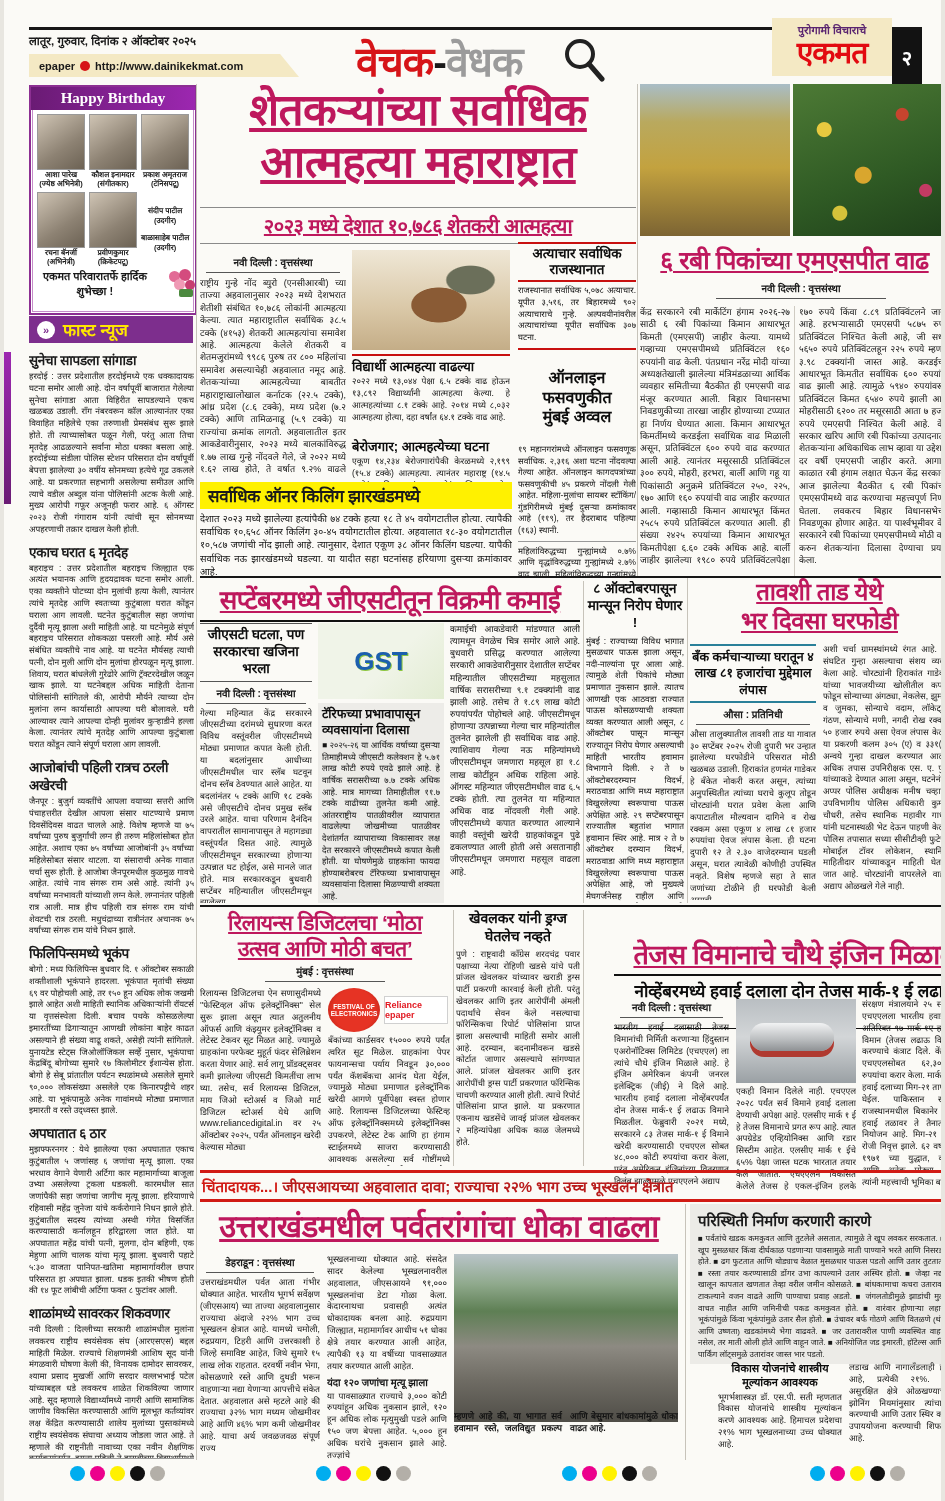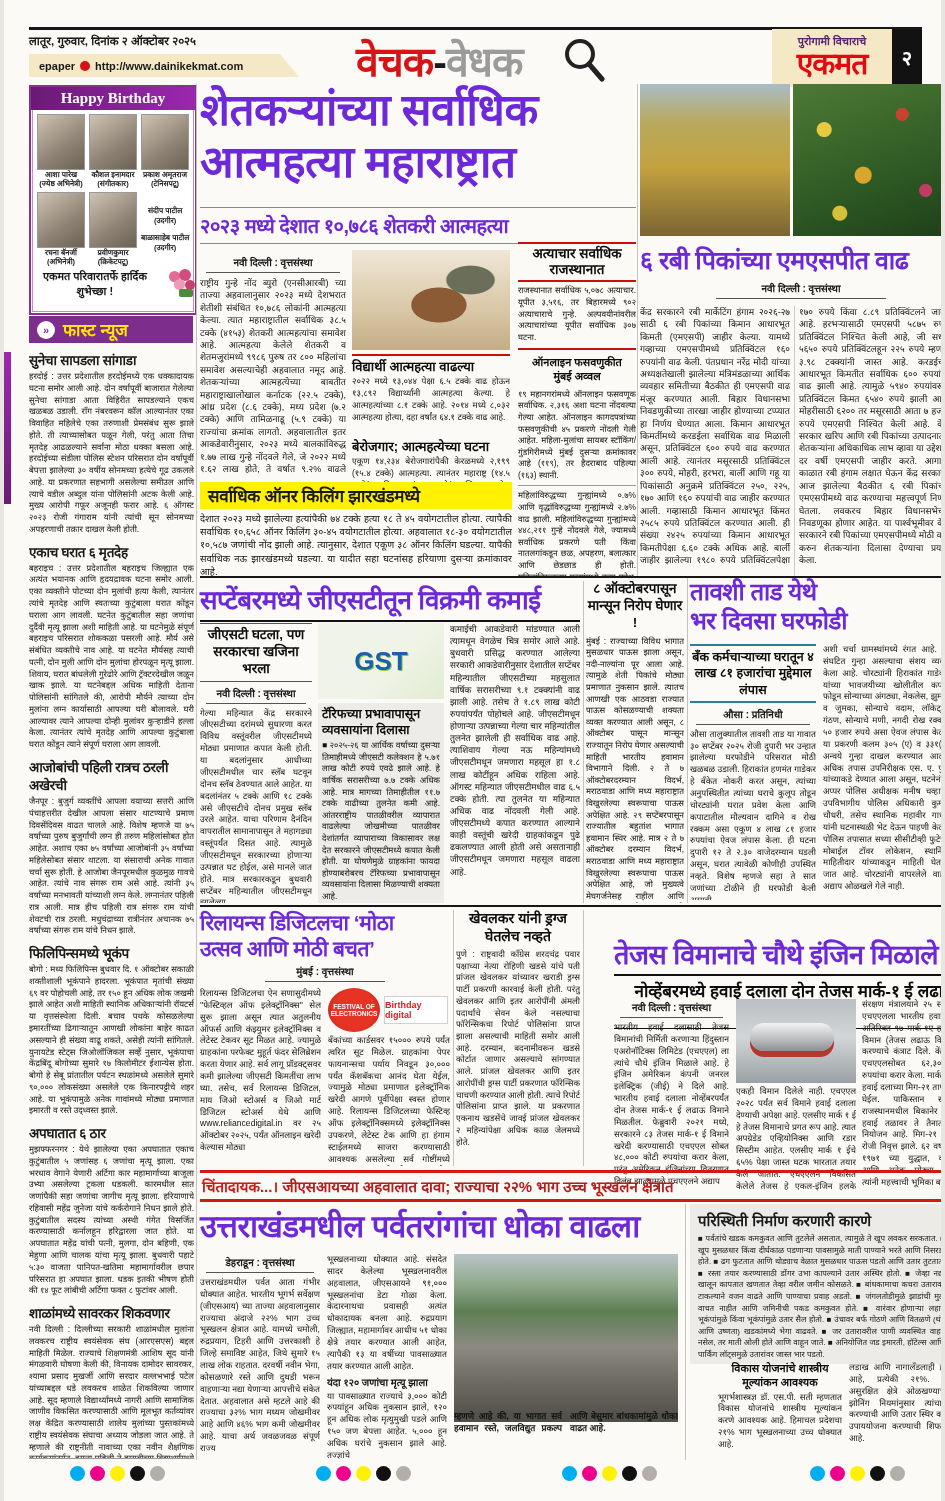--- a/index.html
+++ b/index.html
@@ -3,21 +3,21 @@
 <meta charset="utf-8">
 <style>
   html,body{margin:0;padding:0;background:#e8e6e0;}
   .page{position:relative;width:937px;height:1501px;background:#fbfaf6;margin:0 auto;overflow:hidden;
         font-family:"Liberation Sans","DejaVu Sans",sans-serif;color:#1a1a1a;}
   .abs{position:absolute;}
   .rule{position:absolute;background:#171717;}
   .vrule{position:absolute;background:#c7c3ba;width:1px;}
   .body-txt{font-size:9px;line-height:1.38;text-align:justify;color:#141414;overflow:hidden;}
   .byline{font-weight:bold;text-align:center;font-size:10px;padding:1px 0 3px 0;border-bottom:1px solid #555;margin:0 6px 4px 6px;}
-  .headline{font-weight:800;text-align:left;color:#6d28d9;letter-spacing:-0.5px;}
+  .headline{font-weight:800;text-align:center;color:#be185d;letter-spacing:-0.5px;text-decoration:underline;}
   .boxtitle{font-weight:800;text-align:center;color:#0d0d0d;}
   .redrule{height:2px;background:#c8100f;}
   
   .dateline{font-size:11.5px;font-weight:bold;}
   .epaper-bar{background:#f4e9c4;display:flex;align-items:center;gap:5px;padding:0 10px;
               clip-path:polygon(0 0,93% 0,100% 100%,0 100%);}
   .epaper-bar span{font-size:11px;font-weight:bold;}
   .masthead{font-weight:800;font-size:41px;letter-spacing:-1px;}
   .mast-red{color:#d61418;} .mast-gray{color:#9b9b9b;}
   .tag-box{background:#f4e9c4;text-align:center;padding-top:4px;}
@@ -87,21 +87,21 @@
     <span style="width:10px;height:10px;border-radius:50%;background:#d61418;display:inline-block;"></span>
     <span>http://www.dainikekmat.com</span>
   </div>
   <div class="abs masthead" style="left:352px;top:32px;">
     <span class="mast-red">वेचक</span><span>-</span><span class="mast-gray">वेधक</span>
   </div>
   <svg class="abs" style="left:557px;top:36px;" width="46" height="46" viewBox="0 0 46 46">
     <circle cx="19" cy="18" r="13" fill="none" stroke="#222" stroke-width="4"></circle>
     <line x1="28" y1="28" x2="41" y2="43" stroke="#222" stroke-width="5" stroke-linecap="round"></line>
   </svg>
-  <div class="abs tag-box" style="left:768px;top:29px;width:120px;height:54px;">
+  <div class="abs tag-box" style="left:768px;top:18px;width:120px;height:54px;">
     <div class="tag-small">पुरोगामी विचाराचे</div>
     <div class="tag-big">एकमत</div>
   </div>
   <div class="abs pagenum" style="left:888px;top:30px;width:30px;height:54px;">२</div>
 
   <div class="abs" style="left:0;top:352px;width:7px;height:152px;background:linear-gradient(180deg,#9c27b0,#6a1b74);"></div>
 
   <div class="abs bday" style="left:25px;top:85px;width:164px;height:226px;">
     <div class="bday-head">Happy Birthday</div>
     <div style="display:flex;gap:4px;justify-content:center;margin-top:4px;">
@@ -202,21 +202,21 @@
 
     <div class="abs" style="left:318px;top:158px;width:118px;height:336px;overflow:hidden;">
       <div class="redrule"></div>
       <div class="boxtitle" style="font-size:13.5px;line-height:1.2;padding:2px 0;">
         <div>अत्याचार सर्वाधिक</div>
         <div>राजस्थानात</div>
       </div>
       <div class="redrule"></div>
       <div class="body-txt" style="font-size:8.4px;margin:3px 0 5px 0;">राजस्थानात सर्वाधिक ५,०७८ अत्याचार. यूपीत ३,५१६, तर बिहारमध्ये ९०२ अत्याचाराचे गुन्हे. अल्पवयीनांवरील अत्याचारांच्या यूपीत सर्वाधिक ३०७ घटना.</div>
       <div class="redrule"></div>
-      <div class="boxtitle" style="font-size:11px;line-height:1.2;padding:6px 0;">
+      <div class="boxtitle" style="font-size:16px;line-height:1.2;padding:18px 0;">
         <div>ऑनलाइन फसवणुकीत</div>
         <div>मुंबई अव्वल</div>
       </div>
       <div class="body-txt" style="font-size:8.4px;border-bottom:1px solid #999;padding-bottom:4px;margin-bottom:4px;">१९ महानगरांमध्ये ऑनलाइन फसवणूक सर्वाधिक. २,३१६ अशा घटना नोंदवल्या गेल्या आहेत. ऑनलाइन कागदपत्रांच्या फसवणुकीची ४५ प्रकरणे नोंदली गेली आहेत. महिला-मुलांचा सायबर स्टॉकिंग/गुंडगिरीमध्ये मुंबई दुसऱ्या क्रमांकावर आहे (११९), तर हैदराबाद पहिल्या (१६३) स्थानी.</div>
       <div class="body-txt" style="font-size:8.4px;">महिलांविरुद्धच्या गुन्ह्यांमध्ये ०.७% आणि वृद्धांविरुद्धच्या गुन्ह्यांमध्ये २.७% वाढ झाली. महिलांविरुद्धच्या गुन्ह्यांमध्ये ४४८,२११ गुन्हे नोंदवले गेले, ज्यामध्ये सर्वाधिक प्रकरणे पती किंवा नातलगांकडून छळ, अपहरण, बलात्कार आणि छेडछाड ही होती. महिलांविरुद्धच्या गुन्ह्यांमध्ये उत्तर प्रदेश, महाराष्ट्र, पश्चिम बंगाल आणि राजस्थान आघाडीवर आहेत.</div>
     </div>
 
     <div class="abs" style="left:0;top:398px;width:312px;">
       <div class="yellow-band">सर्वाधिक ऑनर किलिंग झारखंडमध्ये</div>
       <div class="body-txt" style="font-size:9.6px;margin-top:3px;height:66px;">देशात २०२३ मध्ये झालेल्या हत्यांपैकी ७४ टक्के हत्या १८ ते ४५ वयोगटातील होत्या. त्यापैकी सर्वाधिक १०,६५८ ऑनर किलिंग ३०-४५ वयोगटातील होत्या. अहवालात १८-३० वयोगटातील १०,५८७ जणांची नोंद झाली आहे. त्यानुसार, देशात एकूण ३८ ऑनर किलिंग घडल्या. यापैकी सर्वाधिक नऊ झारखंडमध्ये घडल्या. या यादीत सहा घटनांसह हरियाणा दुसऱ्या क्रमांकावर आहे.</div>
@@ -275,21 +275,21 @@
   <div class="abs" style="left:196px;top:910px;width:250px;height:256px;">
     <div class="headline" style="font-size:21px;line-height:1.22;">
       <div>रिलायन्स डिजिटलचा ‘मोठा</div>
       <div>उत्सव आणि मोठी बचत’</div>
     </div>
     <div class="byline" style="width:120px;margin:2px auto 4px auto;">मुंबई : वृत्तसंस्था</div>
     <div class="abs body-txt" style="left:0;top:78px;width:121px;height:178px;font-size:8.6px;">रिलायन्स डिजिटलचा ऐन सणासुदीमध्ये ''फेस्टिव्हल ऑफ इलेक्ट्रॉनिक्स'' सेल सुरू झाला असून त्यात अतुलनीय ऑफर्स आणि कंझ्युमर इलेक्ट्रॉनिक्स व लेटेस्ट टेकवर सूट मिळत आहे. ज्यामुळे ग्राहकांना परफेक्ट मुहूर्त फंदर सेलिब्रेशन करता येणार आहे. सर्व लागू प्रॉडक्ट्सवर कमी झालेल्या जीएसटी किमतींचा लाभ घ्या. तसेच, सर्व रिलायन्स डिजिटल, माय जिओ स्टोअर्स व जिओ मार्ट डिजिटल स्टोअर्स येथे आणि www.reliancedigital.in वर २५ ऑक्टोबर २०२५, पर्यंत ऑनलाइन खरेदी केल्यास मोठ्या</div>
     <div class="abs" style="left:128px;top:78px;width:122px;height:178px;overflow:hidden;">
       <div style="display:flex;gap:4px;align-items:center;">
         <div class="logo-fest" style="width:52px;height:44px;">FESTIVAL OF ELECTRONICS</div>
-        <div class="logo-rel" style="width:62px;height:26px;">Birthday digital</div>
+        <div class="logo-rel" style="width:62px;height:26px;">Reliance epaper</div>
       </div>
       <div class="body-txt" style="font-size:8.6px;margin-top:3px;">बँकांच्या कार्डसवर १५००० रुपये पर्यंत त्वरित सूट मिळेल. ग्राहकांना पेपर फायनान्सचा पर्याय निवडून ३०,००० पर्यंत कॅशबॅकचा आनंद घेता येईल, ज्यामुळे मोठ्या प्रमाणात इलेक्ट्रॉनिक खरेदी आगणे पूर्वीपेक्षा स्वस्त होणार आहे. रिलायन्स डिजिटलच्या फेस्टिव्ह ऑफ इलेक्ट्रॉनिक्समध्ये इलेक्ट्रॉनिक्स उपकरणे, लेटेस्ट टेक आणि हा हंगाम स्टाईलमध्ये साजरा करण्यासाठी आवश्यक असलेल्या सर्व गोष्टींमध्ये गुंतवणूक करण्याची हीच उत्तम वेळ आहे.</div>
     </div>
   </div>
 
   <div class="abs" style="left:452px;top:910px;width:124px;height:256px;overflow:hidden;">
     <div class="boxtitle" style="font-size:14px;line-height:1.25;">
       <div>खेवलकर यांनी ड्रग्ज</div>
       <div>घेतलेच नव्हते</div>
     </div>

